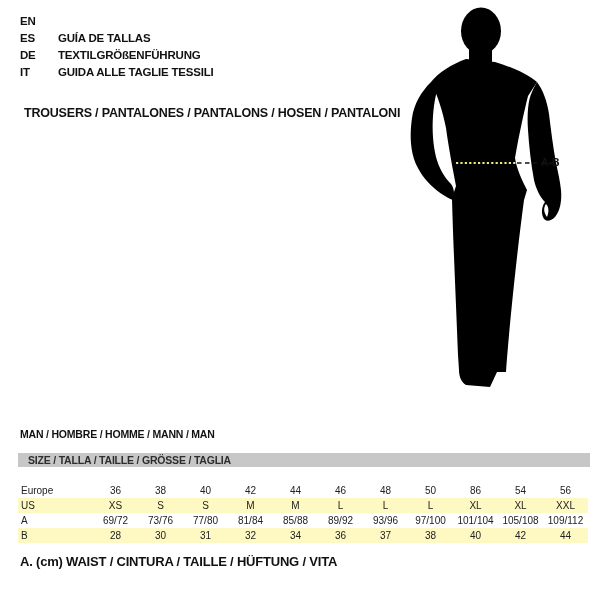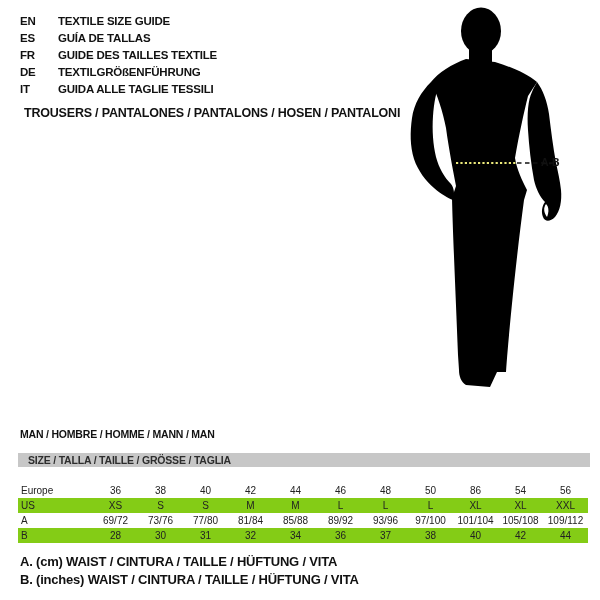--- a/index.html
+++ b/index.html
@@ -17,44 +17,39 @@
   .measure-label{position:absolute;left:541px;top:156px;font-size:10.5px;font-weight:bold;letter-spacing:0;}
   
   .section-title{position:absolute;left:20px;top:428px;font-weight:bold;font-size:10.5px;letter-spacing:-0.2px;}
   .thead{
     position:absolute;left:18px;top:453px;width:572px;height:14px;background:#c7c7c7;
     font-weight:bold;font-size:10.5px;line-height:14px;padding-left:10px;box-sizing:border-box;
     color:#2d2d2d;letter-spacing:-0.2px;
   }
   .tbody{position:absolute;left:18px;top:467px;width:570px;margin-top:16px;}
   .trow{display:grid;grid-template-columns:75px repeat(11,45px);height:15px;line-height:15px;font-size:10px;color:#222;}
-  .trow.alt{background:#84cc16;}
+  .trow.alt{background:#fef9c3;}
   .tlabel{padding-left:3px;}
   .tcell{text-align:center;}
   
   .footnotes{position:absolute;left:20px;top:553px;}
   .footnote{line-height:17.5px;font-weight:bold;font-size:13px;letter-spacing:-0.2px;}
 </style>
 </head>
 <body>
 
 <div class="canvas">
 
   <div class="langs">
     <div class="lang-row">
       <span class="lang-code">EN</span>
-      <span class="lang-text">TEXTILE SIZE GUIDE</span>
     </div>
     <div class="lang-row">
       <span class="lang-code">ES</span>
       <span class="lang-text">GUÍA DE TALLAS</span>
-    </div>
-    <div class="lang-row">
-      <span class="lang-code">FR</span>
-      <span class="lang-text">GUIDE DES TAILLES TEXTILE</span>
     </div>
     <div class="lang-row">
       <span class="lang-code">DE</span>
       <span class="lang-text">TEXTILGRÖßENFÜHRUNG</span>
     </div>
     <div class="lang-row">
       <span class="lang-code">IT</span>
       <span class="lang-text">GUIDA ALLE TAGLIE TESSILI</span>
     </div>
   </div>
@@ -147,16 +142,15 @@
         <span class="tcell">37</span>
         <span class="tcell">38</span>
         <span class="tcell">40</span>
         <span class="tcell">42</span>
         <span class="tcell">44</span>
       </div>
     </div>
 
   <div class="footnotes">
     <div class="footnote">A. (cm) WAIST / CINTURA / TAILLE / HÜFTUNG / VITA</div>
-    <div class="footnote">B. (inches) WAIST / CINTURA / TAILLE / HÜFTUNG / VITA</div>
   </div>
 
 </div>
 
 </body></html>

